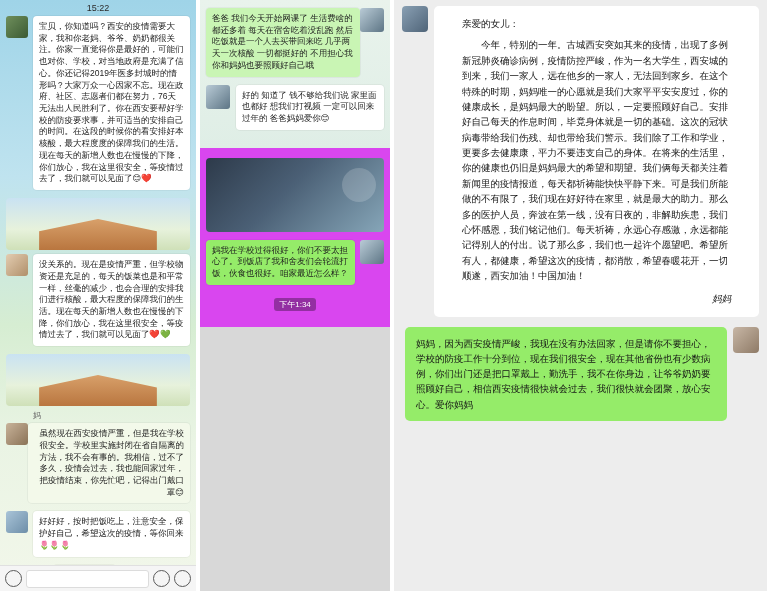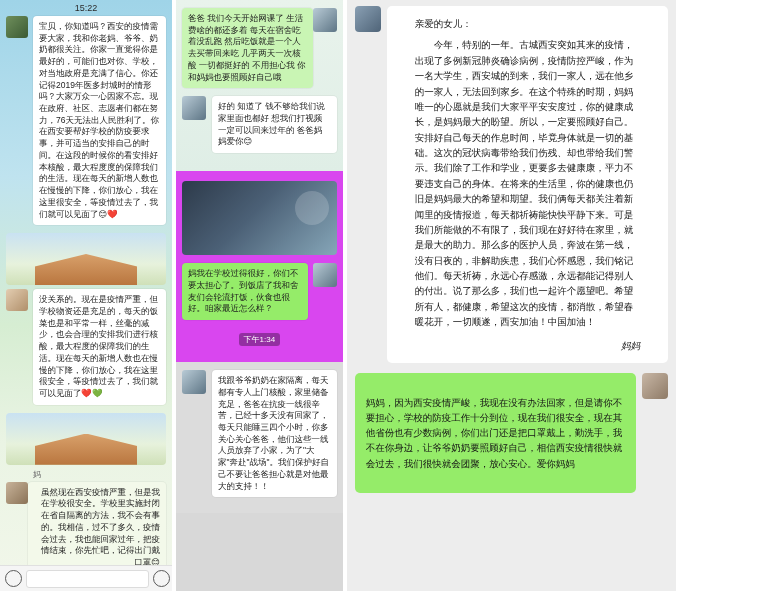--- a/index.html
+++ b/index.html
@@ -4,21 +4,21 @@
 <style>
   html,body{margin:0;padding:0;}
   body{
     width:767px;height:591px;
     background:#ffffff;
     font-family:"Liberation Sans","DejaVu Sans",sans-serif;
     overflow:hidden;
   }
   .board{
     position:relative;
-    width:676px;height:591px;
+    width:767px;height:591px;
     display:flex;
     gap:4px;
     padding:0;
     box-sizing:border-box;
   }
   .col{
     position:relative;
     box-sizing:border-box;
   }
   
@@ -133,21 +133,21 @@
   .letter .sal{margin-bottom:6px;}
   .letter .sign{text-align:right;margin-top:8px;font-style:italic;}
   .c3-row{display:flex;align-items:flex-start;margin-bottom:10px;}
   .c3-row.right{justify-content:flex-end;}
   .c3-ava{
     width:26px;height:26px;border-radius:4px;flex:0 0 26px;
     background:linear-gradient(135deg,#8aa0b4,#4f6478);
   }
   .c3-ava.mom{background:linear-gradient(135deg,#c8b7a6,#8e7a66);}
   .greenbig{
-    background:#95ec69;border-radius:5px;padding:22px 11px;
+    background:#95ec69;border-radius:5px;padding:9px 11px;
     font-size:9.5px;line-height:1.6;color:#141414;max-width:300px;word-break:break-all;
     margin-right:6px;
   }
   .ml6{margin-left:6px;}
 </style>
 </head>
 <body>
 
 <div class="board">
 
@@ -215,26 +215,20 @@
       <div class="bigart"></div>
       <div class="msgrow right">
         <div class="bubble green">妈我在学校过得很好，你们不要太担心了。到饭店了我和舍友们会轮流打饭，伙食也很好。咱家最近怎么样？</div>
         <div class="photoAvatar"></div>
       </div>
       <div class="tsrow">
         <span class="timestamp">下午1:34</span>
       </div>
     </div>
 
-    <div class="c2-bot">
-      <div class="msgrow">
-        <div class="photoAvatar"></div>
-        <div class="bubble white2 ml6">我跟爷爷奶奶在家隔离，每天都有专人上门核酸，家里储备充足，爸爸在抗疫一线很辛苦，已经十多天没有回家了，每天只能睡三四个小时，你多关心关心爸爸，他们这些一线人员放弃了小家，为了"大家"奔赴"战场"。我们保护好自己不要让爸爸担心就是对他最大的支持！！</div>
-      </div>
-    </div>
 
   </div>
 
   <div class="col col3">
 
     <div class="c3-row">
       <div class="c3-ava"></div>
       <div class="letter ml6">
         <div class="sal">亲爱的女儿：</div>
         <div style="text-indent:2em;">今年，特别的一年。古城西安突如其来的疫情，出现了多例新冠肺炎确诊病例，疫情防控严峻，作为一名大学生，西安城的到来，我们一家人，远在他乡的一家人，无法回到家乡。在这个特殊的时期，妈妈唯一的心愿就是我们大家平平安安度过，你的健康成长，是妈妈最大的盼望。所以，一定要照顾好自己。安排好自己每天的作息时间，毕竟身体就是一切的基础。这次的冠状病毒带给我们伤残、却也带给我们警示。我们除了工作和学业，更要多去健康康，平力不要违支自己的身体。在将来的生活里，你的健康也仍旧是妈妈最大的希望和期望。我们俩每天都关注着新闻里的疫情报道，每天都祈祷能快快平静下来。可是我们所能做的不有限了，我们现在好好待在家里，就是最大的助力。那么多的医护人员，奔波在第一线，没有日夜的，非解助疾患，我们心怀感恩，我们铭记他们。每天祈祷，永远心存感激，永远都能记得别人的付出。说了那么多，我们也一起许个愿望吧。希望所有人，都健康，希望这次的疫情，都消散，希望春暖花开，一切顺遂，西安加油！中国加油！</div>

